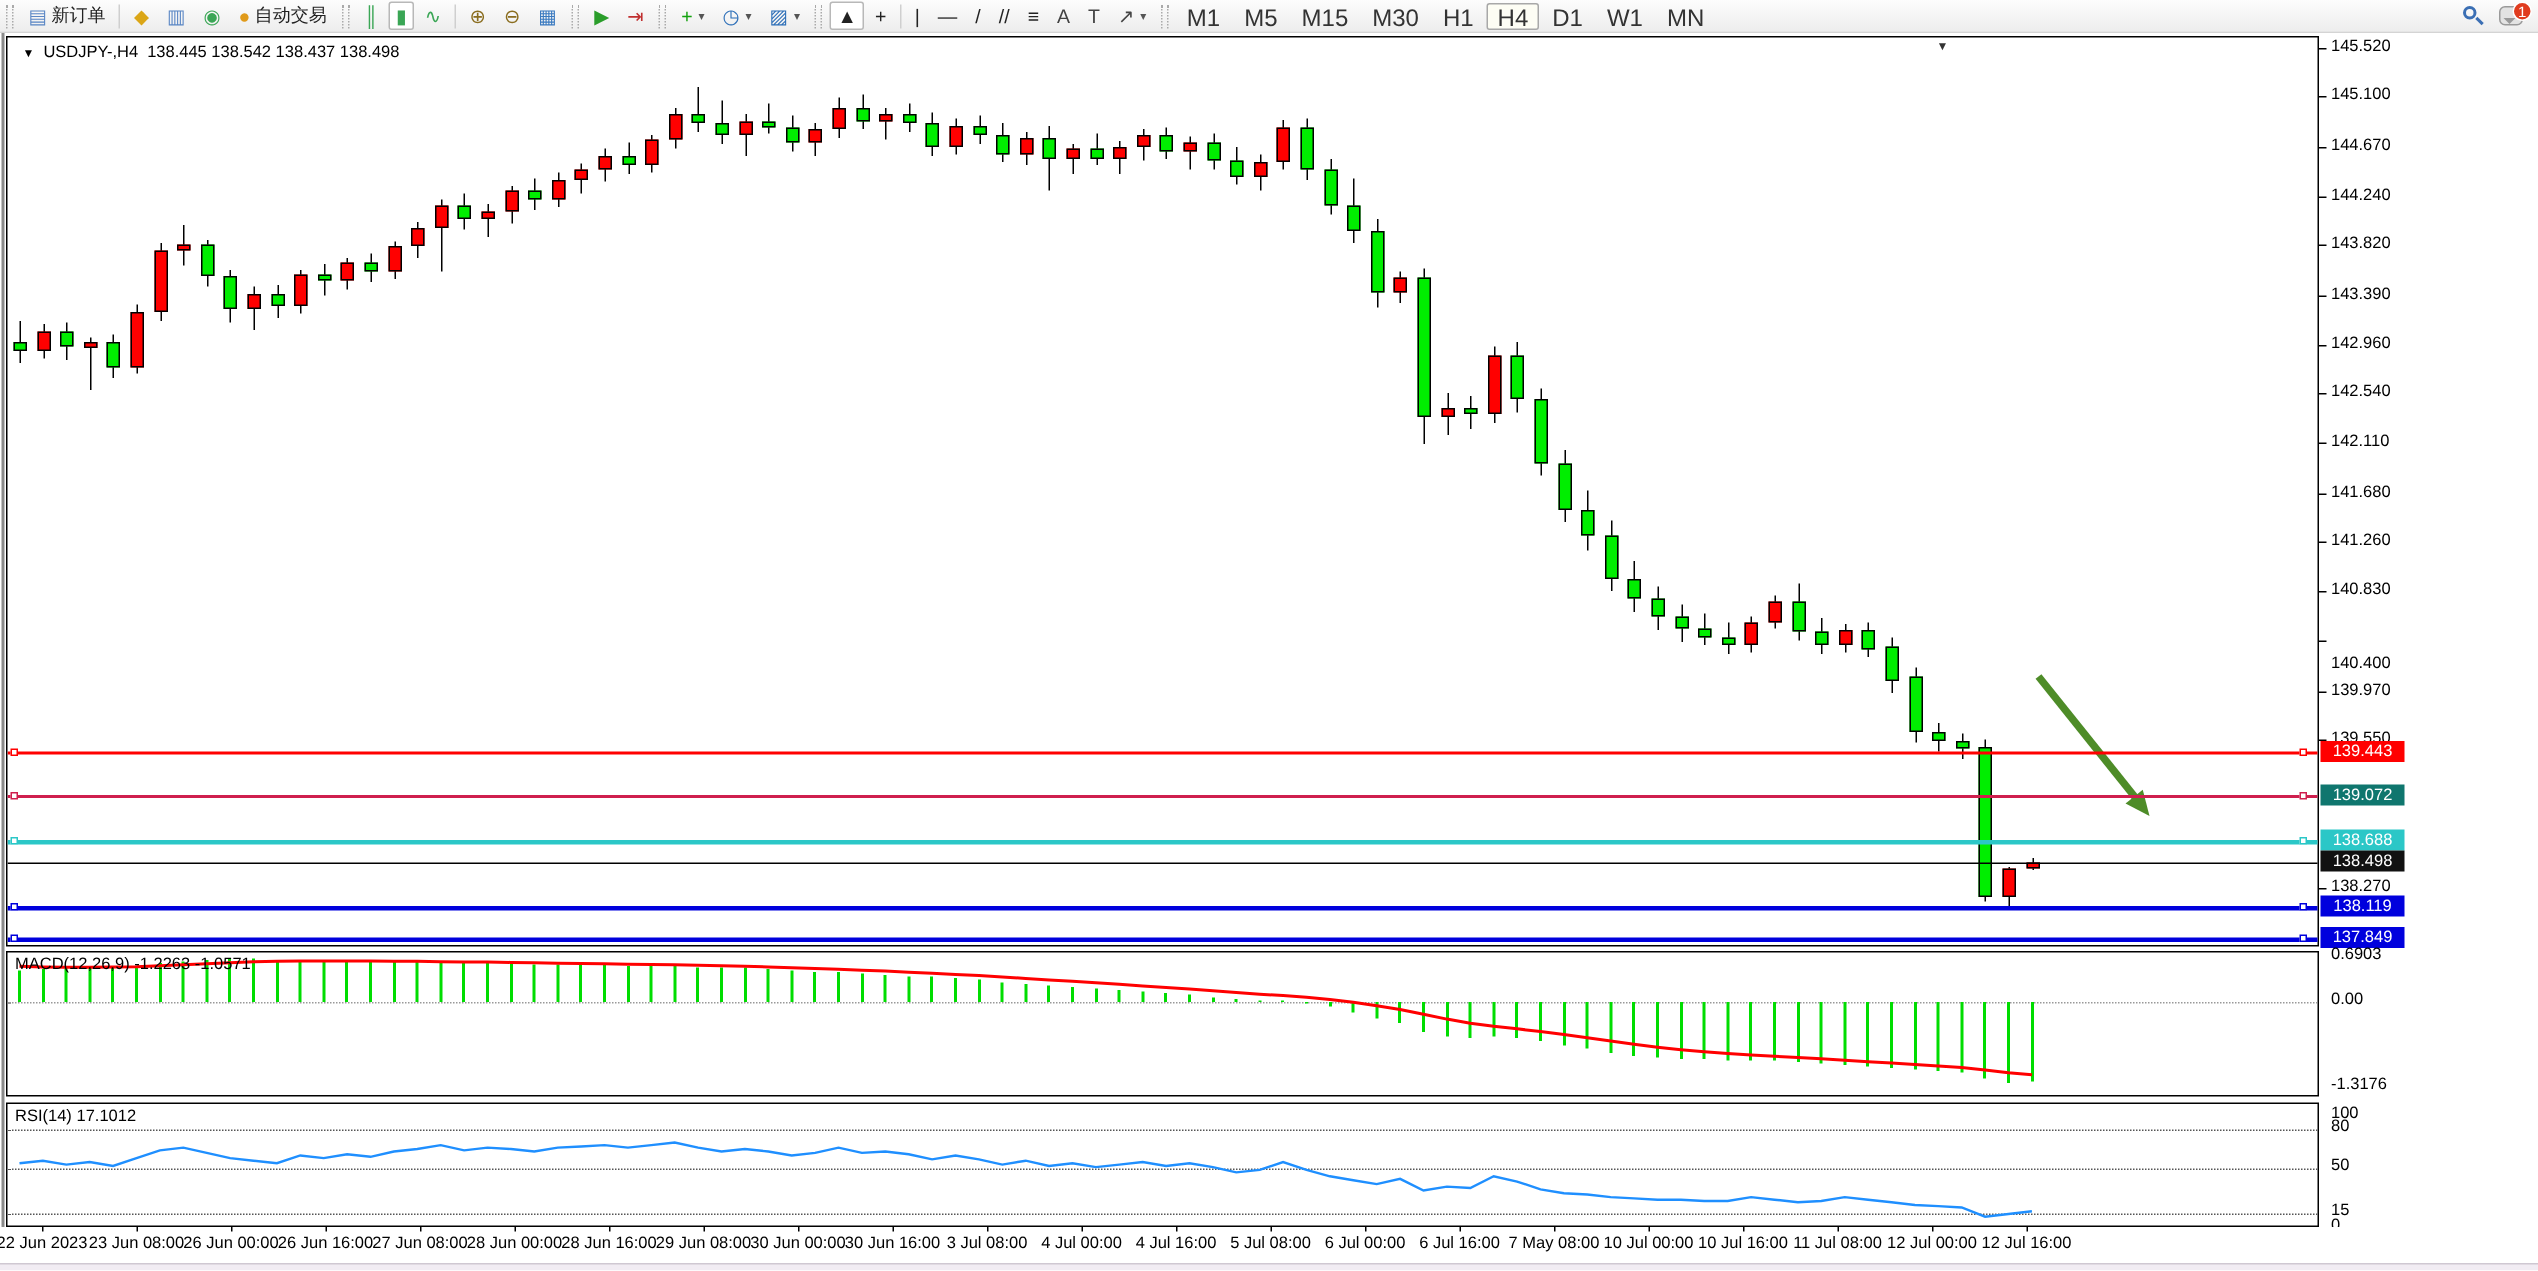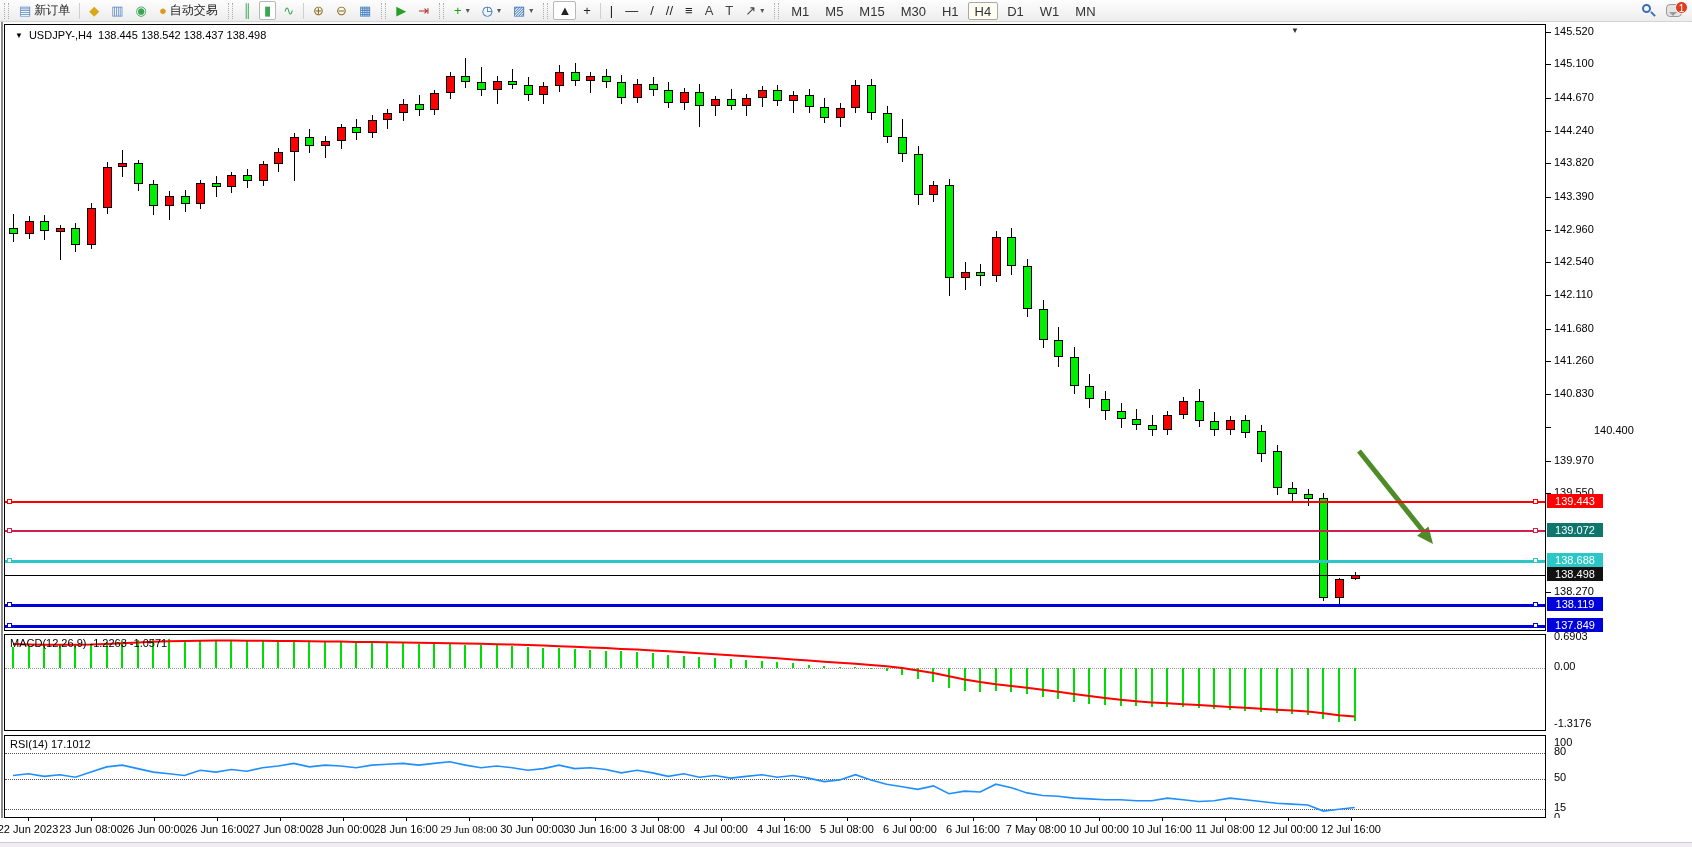--- a/index.html
+++ b/index.html
@@ -13,21 +13,21 @@
              border-bottom:1px solid #d4d4d4; display:flex; align-items:center;
              font-size:12px; color:#222; }
   .tb-btn { display:flex; align-items:center; gap:3px; padding:1px 4px; margin:0 1px;
             height:19px; border:1px solid transparent; border-radius:2px; cursor:default; }
   .tb-btn.active { background:#fff; border:1px solid #b8b8b8; }
   .tb-glyph { font-size:13px; line-height:13px; display:inline-block; }
   .tb-caret { font-size:8px; color:#555; margin-left:1px; }
   .tb-sep { width:1px; height:16px; background:#cfcfcf; margin:0 3px; }
   .tb-ridge { width:5px; height:16px; margin:0 4px;
               border-left:1px dotted #aaa; border-right:1px dotted #aaa; }
-  .tf-btn { padding:1px 6px; margin:0 1px; height:18px; font-size:13px; color:#333;
+  .tf-btn { padding:1px 6px; margin:0 1px; height:18px; font-size:16px; color:#333;
             border:1px solid transparent; border-radius:2px; }
   .tf-btn.active { background:#fdfdf4; border:1px solid #a8a8a8; }
   #tb-right { margin-left:auto; display:flex; align-items:center; gap:10px; padding-right:10px; }
   .mag { position:relative; width:14px; height:14px; }
   .mag .lens { position:absolute; left:0; top:0; width:9px; height:9px; border:2px solid #3b6fb4; border-radius:50%; }
   .mag .handle { position:absolute; left:8px; top:9px; width:6px; height:2px; background:#3b6fb4; transform:rotate(45deg); }
   .bubble { position:relative; width:16px; height:13px; background:#e3e3e3; border:1px solid #9a9a9a; border-radius:4px; }
   .bubble:after { content:""; position:absolute; left:2px; bottom:-4px; border:4px solid transparent; border-top-color:#9a9a9a; }
   .nbadge { position:absolute; right:-7px; top:-4px; min-width:13px; height:13px; border-radius:7px;
             background:#e03c1f; color:#fff; font-size:10px; line-height:13px; text-align:center;
@@ -518,21 +518,21 @@
       <div class="axis-label" data-name="price-tick-label" style="top: 231.175px;">142.540</div>
       <div class="axis-dash" data-name="price-tick-mark" style="top: 271.388px;"></div>
       <div class="axis-label" data-name="price-tick-label" style="top: 264.388px;">142.110</div>
       <div class="axis-dash" data-name="price-tick-mark" style="top: 304.602px;"></div>
       <div class="axis-label" data-name="price-tick-label" style="top: 297.602px;">141.680</div>
       <div class="axis-dash" data-name="price-tick-mark" style="top: 337.042px;"></div>
       <div class="axis-label" data-name="price-tick-label" style="top: 330.042px;">141.260</div>
       <div class="axis-dash" data-name="price-tick-mark" style="top: 370.256px;"></div>
       <div class="axis-label" data-name="price-tick-label" style="top: 363.256px;">140.830</div>
       <div class="axis-dash" data-name="price-tick-mark" style="top: 403.469px;"></div>
-      <div class="axis-label" data-name="price-tick-label" style="top: 400px; margin-left: 40px;">140.400</div>
+      <div class="axis-label" data-name="price-tick-label" style="top: 412px;">140.400</div>
       <div class="axis-dash" data-name="price-tick-mark" style="top: 436.682px;"></div>
       <div class="axis-label" data-name="price-tick-label" style="top: 429.682px;">139.970</div>
       <div class="axis-dash" data-name="price-tick-mark" style="top: 469.123px;"></div>
       <div class="axis-label" data-name="price-tick-label" style="top: 462.123px;">139.550</div>
       <div class="axis-dash" data-name="price-tick-mark" style="top: 567.99px;"></div>
       <div class="axis-label" data-name="price-tick-label" style="top: 560.99px;">138.270</div>
       <div class="axis-badge" data-name="resistance-line-1-badge" style="top: 470.387px; background: rgb(255, 0, 0);">139.443</div>
       <div class="axis-badge" data-name="resistance-line-2-badge" style="top: 499.044px; background: #0f766e;">139.072</div>
       <div class="axis-badge" data-name="pivot-line-badge" style="top: 528.704px; background: rgb(43, 199, 199);">138.688</div>
       <div class="axis-badge" data-name="support-line-1-badge" style="top: 572.653px; background: rgb(0, 0, 221);">138.119</div>
@@ -556,21 +556,21 @@
       <div class="time-label" data-name="time-label" style="left: 154px;">26 Jun 00:00</div>
       <div class="time-tick" data-name="time-tick-mark" style="left: 217px;"></div>
       <div class="time-label" data-name="time-label" style="left: 217px;">26 Jun 16:00</div>
       <div class="time-tick" data-name="time-tick-mark" style="left: 280px;"></div>
       <div class="time-label" data-name="time-label" style="left: 280px;">27 Jun 08:00</div>
       <div class="time-tick" data-name="time-tick-mark" style="left: 343px;"></div>
       <div class="time-label" data-name="time-label" style="left: 343px;">28 Jun 00:00</div>
       <div class="time-tick" data-name="time-tick-mark" style="left: 406px;"></div>
       <div class="time-label" data-name="time-label" style="left: 406px;">28 Jun 16:00</div>
       <div class="time-tick" data-name="time-tick-mark" style="left: 469px;"></div>
-      <div class="time-label" data-name="time-label" style="left: 469px; font-family: Liberation Serif, serif;">29 Jun 08:00</div>
+      <div class="time-label" data-name="time-label" style="left: 469px;">29 Jun 08:00</div>
       <div class="time-tick" data-name="time-tick-mark" style="left: 532px;"></div>
       <div class="time-label" data-name="time-label" style="left: 532px;">30 Jun 00:00</div>
       <div class="time-tick" data-name="time-tick-mark" style="left: 595px;"></div>
       <div class="time-label" data-name="time-label" style="left: 595px;">30 Jun 16:00</div>
       <div class="time-tick" data-name="time-tick-mark" style="left: 658px;"></div>
       <div class="time-label" data-name="time-label" style="left: 658px;">3 Jul 08:00</div>
       <div class="time-tick" data-name="time-tick-mark" style="left: 721px;"></div>
       <div class="time-label" data-name="time-label" style="left: 721px;">4 Jul 00:00</div>
       <div class="time-tick" data-name="time-tick-mark" style="left: 784px;"></div>
       <div class="time-label" data-name="time-label" style="left: 784px;">4 Jul 16:00</div>

